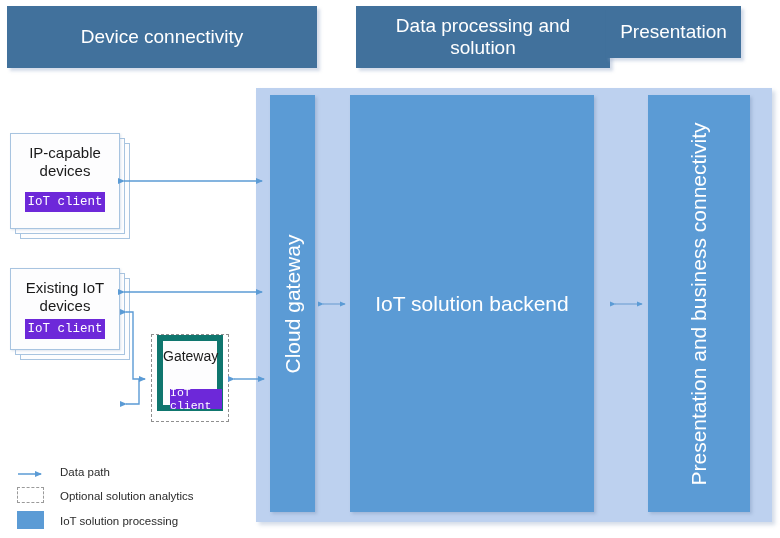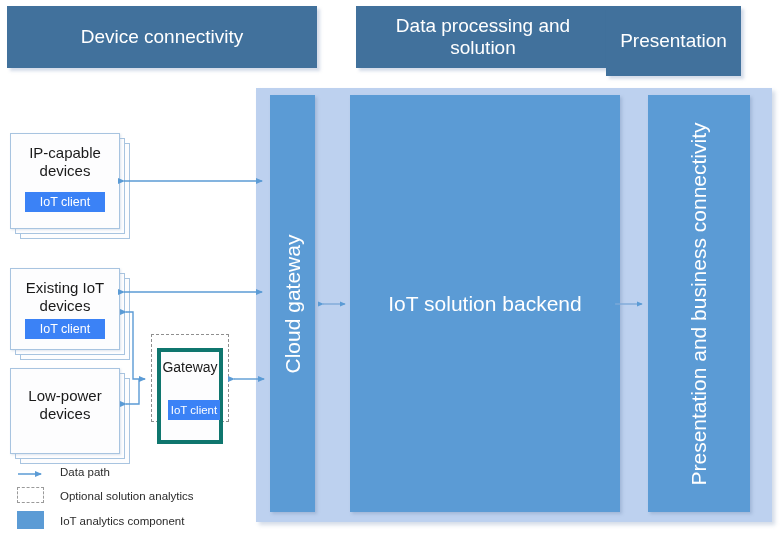--- a/index.html
+++ b/index.html
@@ -29,21 +29,21 @@
     justify-content: center;
     text-align: center;
     font-size: 19px;
     line-height: 1.18;
     box-shadow: 3px 3px 3px rgba(150,170,200,0.42);
     box-sizing: border-box;
     padding: 2px 6px;
   }
   #hdr-device   { left: 7px;   top: 6px; width: 310px; height: 62px; }
   #hdr-data     { left: 356px; top: 6px; width: 254px; height: 62px; }
-  #hdr-present  { left: 606px; top: 6px; width: 135px; height: 70px; }
+  #hdr-present  { left: 606px; top: 6px; width: 135px; height: 52px; }
 
   
   #cloud-panel {
     position: absolute;
     left: 256px;
     top: 88px;
     width: 516px;
     height: 434px;
     background: #BDD1EF;
     box-shadow: 3px 3px 4px rgba(160,178,205,0.45);
@@ -68,21 +68,21 @@
   .hlabel {
     position: absolute;
     left: 50%;
     top: 50%;
     transform: translate(-50%, -50%);
     white-space: nowrap;
     font-size: 21px;
   }
 
   #bar-cloud-gateway { left: 270px; top: 95px; width: 45px;  height: 417px; }
-  #bar-backend       { left: 350px; top: 95px; width: 270px; height: 417px; }
+  #bar-backend       { left: 350px; top: 95px; width: 244px; height: 417px; }
   #bar-presentation  { left: 648px; top: 95px; width: 102px; height: 417px; }
 
   
   .stack-wrap { position: absolute; }
   .card-shadow {
     position: absolute;
     background: #FDFDFE;
     border: 1px solid #A8C4E0;
     box-sizing: border-box;
   }
@@ -100,48 +100,49 @@
   .card-title {
     font-size: 15px;
     color: #1a1a1a;
     text-align: center;
     line-height: 1.22;
     margin-top: 10px;
     width: 100%;
   }
   .chip {
     position: absolute;
-    background: #3b82f6;
+    background: #6d28d9;
     color: #ffffff;
     font-size: 12.5px;
     display: flex;
     align-items: center;
     justify-content: center;
     box-sizing: border-box;
+    font-family: Liberation Mono, monospace;
   }
 
   #dev-ip        { left: 10px;  top: 133px; width: 110px; height: 96px; }
   #dev-existing  { left: 10px;  top: 268px; width: 110px; height: 62px; }
   #dev-lowpower  { left: 10px;  top: 368px; width: 110px; height: 86px; }
 
   
   #gateway-dashed {
     position: absolute;
     left: 151px; top: 334px;
     width: 78px; height: 88px;
     border: 1px dashed #8F8F8F;
     box-sizing: border-box;
     background: #ffffff;
   }
   #gateway-inner {
     position: absolute;
-    left: 157px; top: 348px;
-    width: 66px; height: 96px;
+    left: 157px; top: 335px;
+    width: 66px; height: 76px;
     background: #FDFDFE;
-    border: 4px solid #0f766e;
+    border: 6px solid #0f766e;
     box-sizing: border-box;
     display: flex;
     flex-direction: column;
     align-items: center;
   }
 
   
   #wires { position: absolute; left: 0; top: 0; width: 780px; height: 538px; }
 
   
@@ -206,27 +207,20 @@
 
   <div class="stack-wrap" id="dev-existing">
     <div class="card-shadow" style="left:10px; top:10px; width:110px; height:82px;"></div>
     <div class="card-shadow" style="left:5px;  top:5px;  width:110px; height:82px;"></div>
     <div class="card-face" style="width:110px; height:82px;">
       <div class="card-title">Existing IoT devices</div>
       <div class="chip" style="left:14px; top:50px; width:80px; height:20px;">IoT client</div>
     </div>
   </div>
 
-  <div class="stack-wrap" id="dev-lowpower">
-    <div class="card-shadow" style="left:10px; top:10px; width:110px; height:86px;"></div>
-    <div class="card-shadow" style="left:5px;  top:5px;  width:110px; height:86px;"></div>
-    <div class="card-face" style="width:110px; height:86px;">
-      <div class="card-title" style="margin-top:18px;">Low-power devices</div>
-    </div>
-  </div>
 
   <div id="gateway-dashed"></div>
   <div id="gateway-inner">
     <div class="card-title" style="margin-top:7px; font-size:14px;">Gateway</div>
     <div class="chip" style="left:7px; top:48px; width:52px; height:20px; font-size:11.5px;">IoT client</div>
   </div>
 
   <svg id="wires" viewBox="0 0 780 538" xmlns="http://www.w3.org/2000/svg">
     <defs>
       <marker id="ar" markerWidth="7" markerHeight="7" refX="6" refY="3.5" orient="auto" markerUnits="userSpaceOnUse">
@@ -268,15 +262,15 @@
     <g>
       <line x1="18" y1="474" x2="41" y2="474" stroke="#5B9BD5" stroke-width="1.5" marker-end="url(#ar)"></line>
     </g>
   </svg>
 
   <div id="legend"></div>
   <div class="leg-row" id="leg-txt-datapath">Data path</div>
   <div id="leg-optional-swatch"></div>
   <div class="leg-row" id="leg-txt-optional">Optional solution analytics</div>
   <div id="leg-solution-swatch"></div>
-  <div class="leg-row" id="leg-txt-solution">IoT analytics component</div>
+  <div class="leg-row" id="leg-txt-solution">IoT solution processing</div>
 
 </div>
 
 </body></html>

